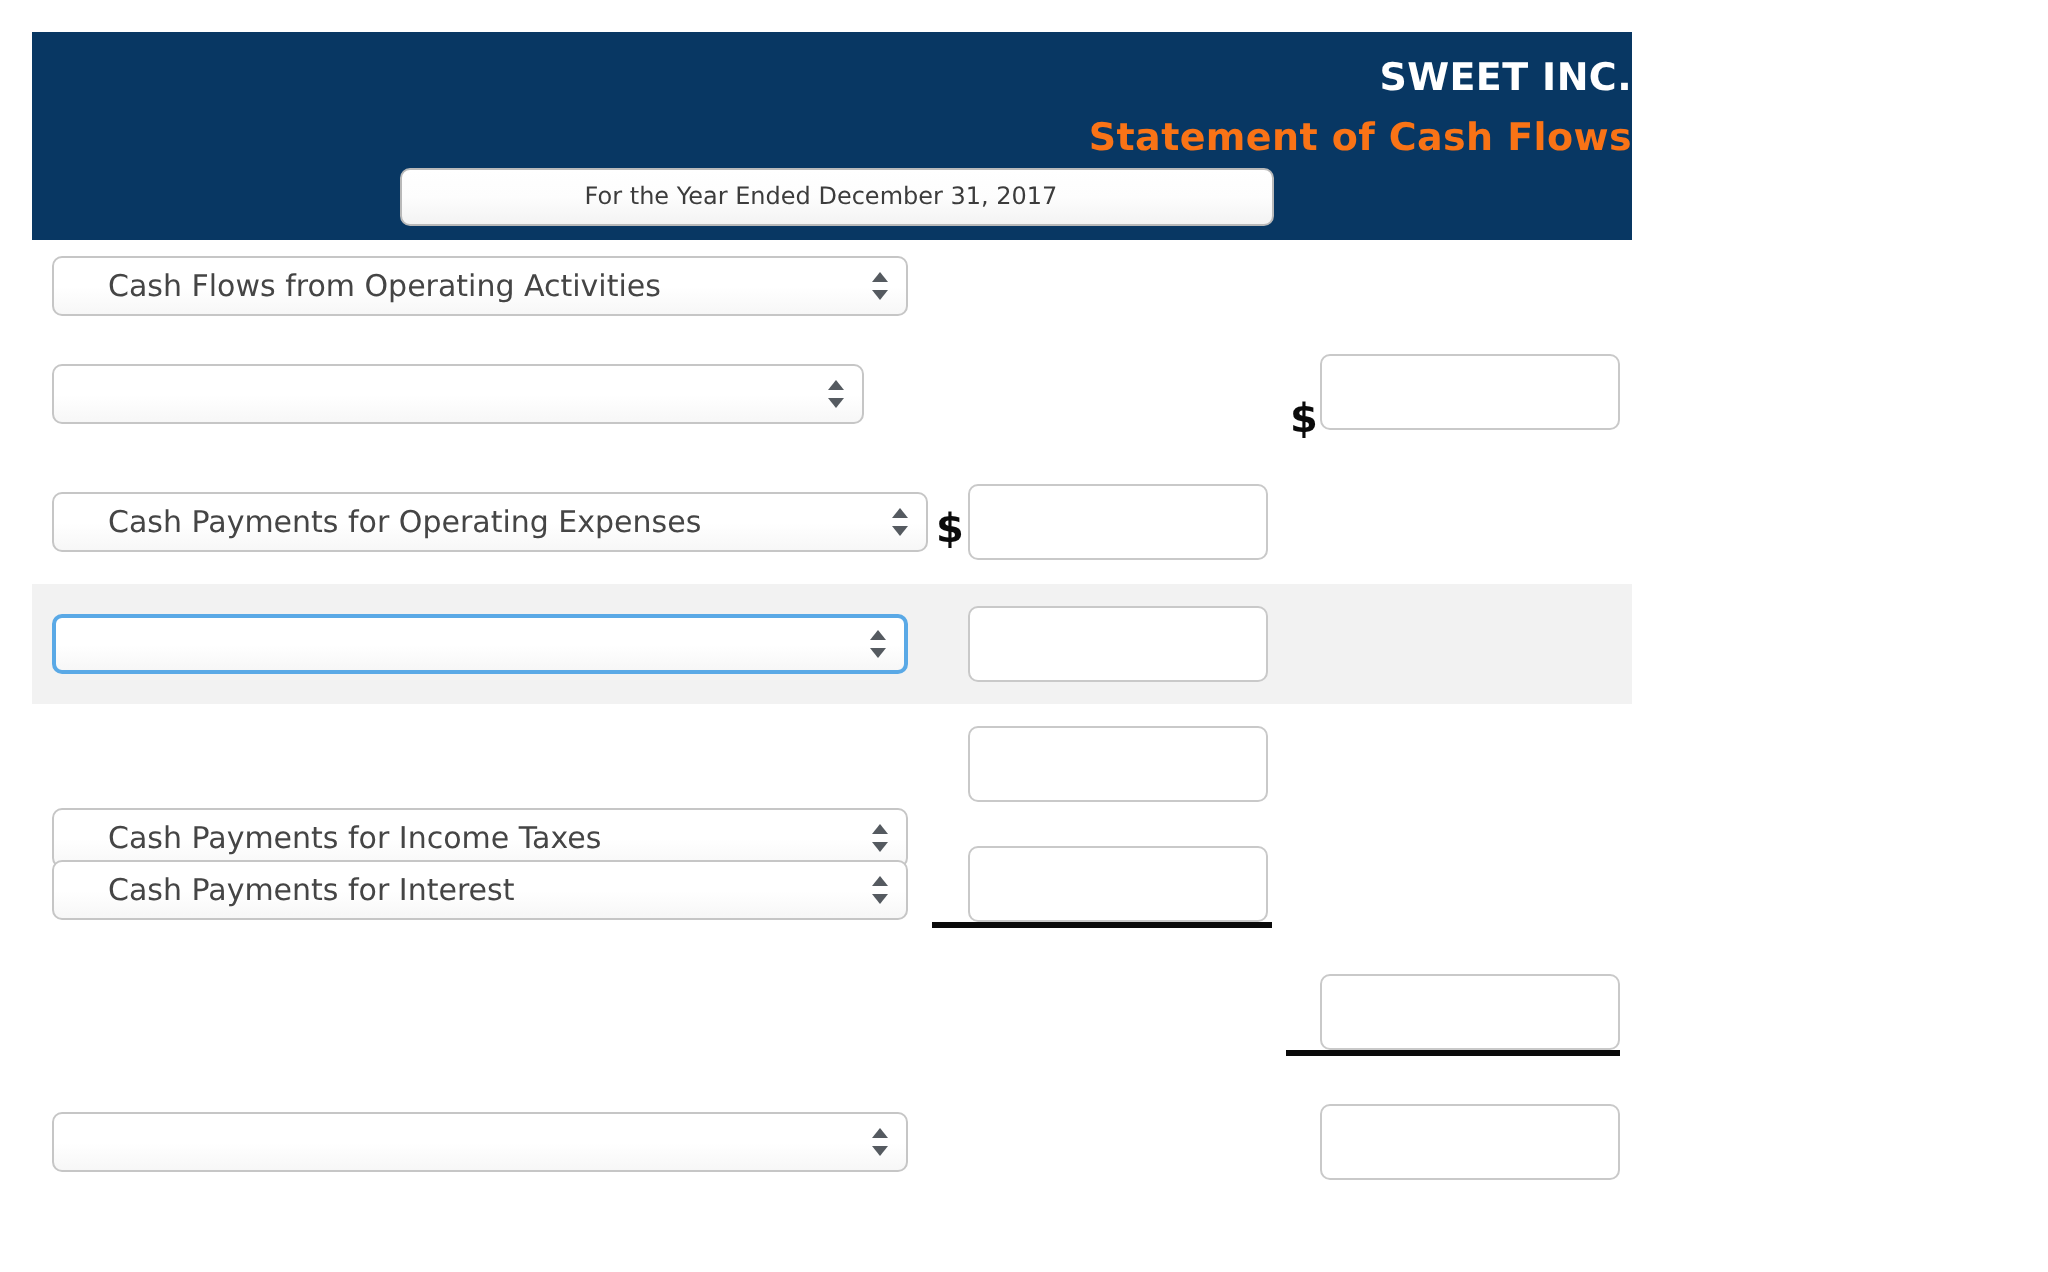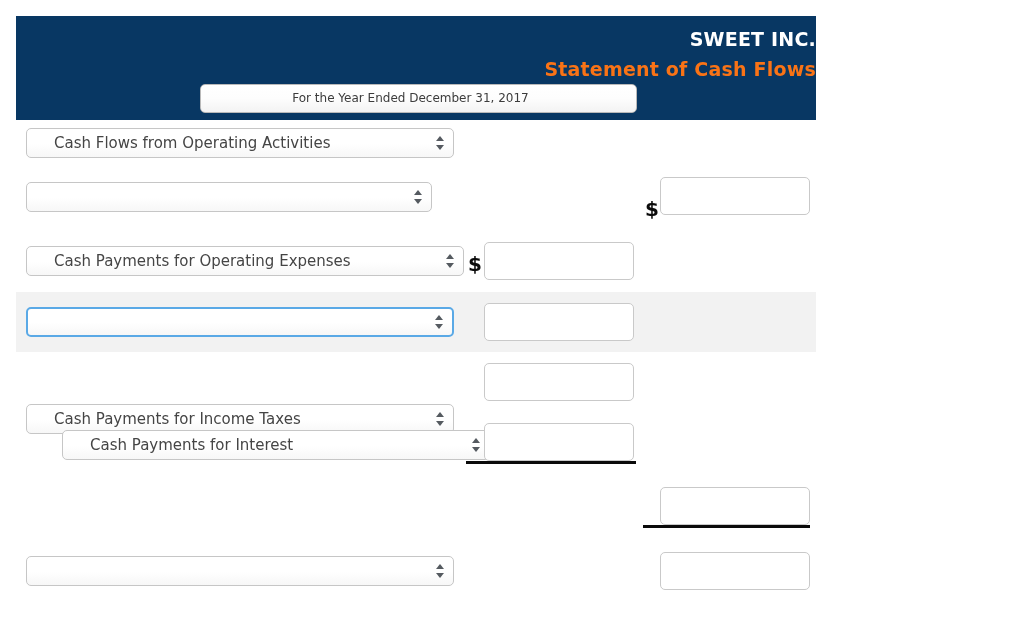--- a/index.html
+++ b/index.html
@@ -214,21 +214,21 @@
 
   <div class="sel" style="left:26px; top:367px; width:428px;margin-top:37px;">
     <span>Cash Payments for Income Taxes</span>
     <span class="arrows">
       <span class="up"></span>
         <span class="dn"></span>
     </span>
   </div>
   <input class="inp" style="left: 484px; top: 363px; width: 150px;" type="text" placeholder="">
 
-  <div class="sel" style="left:26px; top:430px; width:428px;margin-left:36px;">
+  <div class="sel" style="left:26px; top:430px; width:428px;">
     <span>Cash Payments for Interest</span>
     <span class="arrows">
       <span class="up"></span>
         <span class="dn"></span>
     </span>
   </div>
   <input class="inp" style="left: 484px; top: 423px; width: 150px;" type="text" placeholder="">
   <div class="rule" style="left:466px; top:461px; width:170px;"></div>
 
   <input class="inp" style="left: 660px; top: 487px; width: 150px;" type="text" placeholder="">

